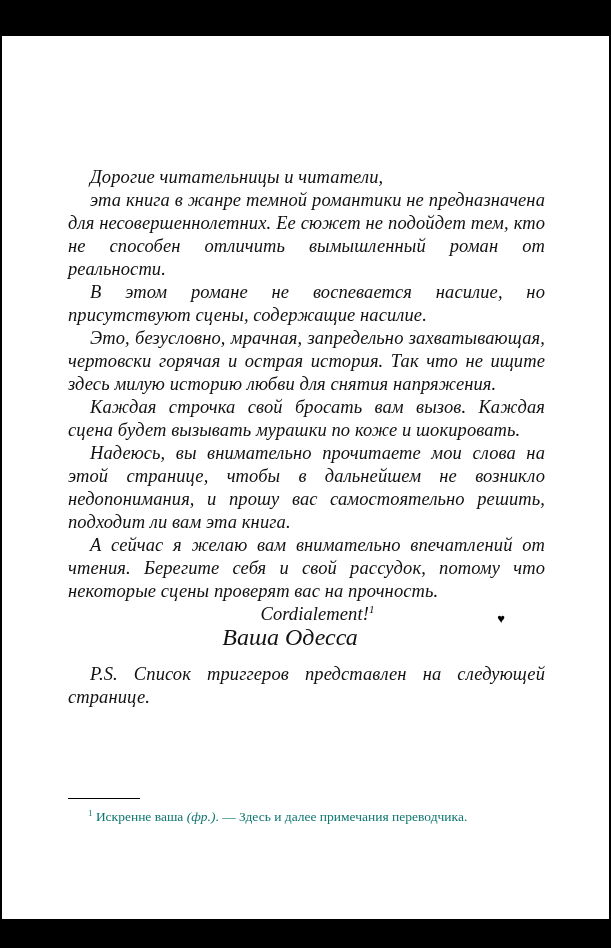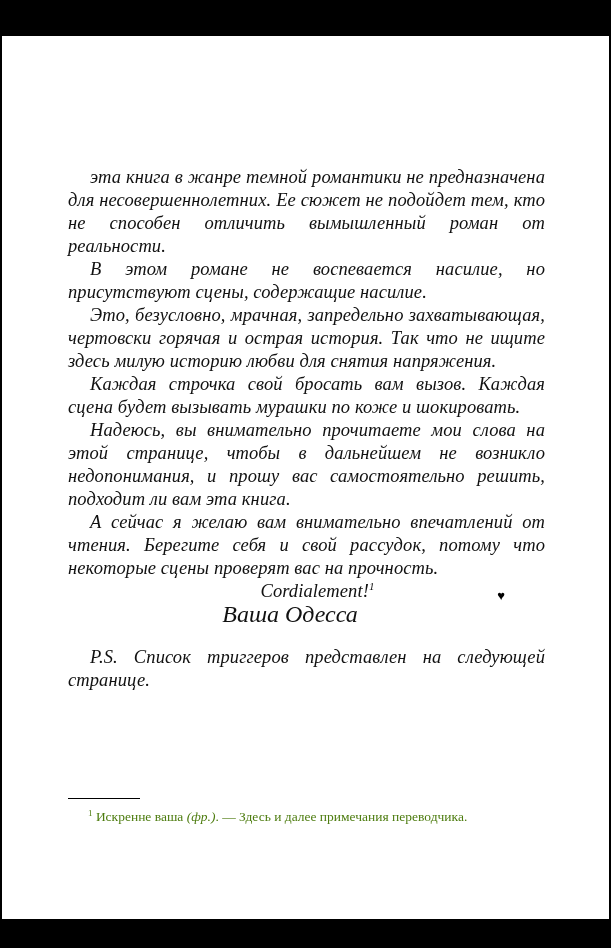--- a/index.html
+++ b/index.html
@@ -73,60 +73,61 @@
   }
   .author {
     margin: 0;
     font-style: italic;
     font-size: 24px;
     line-height: 23px;
     text-align: center;
     padding-right: 33px;
   }
   .ps {
-    margin-top: 20px;
+    margin-top: 14px;
   }
   .footnote-area {
     position: absolute;
     left: 68px;
     width: 477px;
     top: 798px;
   }
   .footnote-rule {
     width: 72px;
     height: 0;
     border-top: 1.5px solid #000000;
     margin-bottom: 9px;
   }
   .footnote {
     margin: 0;
     font-style: normal;
     font-size: 13.5px;
     line-height: 18px;
     text-indent: 20px;
     text-align: left;
-    color: #4d7c0f;
+    color: #0f766e;
   }
   .footnote sup {
     font-size: 9px;
     line-height: 0;
   }
   .fn-italic {
     font-style: italic;
   }
 </style>
 </head>
 <body>
 
 <div class="page">
   <div class="bar-top"></div>
   <div class="line-left"></div>
   <div class="line-right"></div>
 
   <div class="content">
+    <p class="para">Дорогие читательницы и читатели,</p>
     <p class="para">эта книга в жанре темной романтики не предназначена для несовершеннолетних. Ее сюжет не подойдет тем, кто не способен отличить вымышленный роман от реальности.</p>
     <p class="para">В этом романе не воспевается насилие, но присутствуют сцены, содержащие насилие.</p>
     <p class="para">Это, безусловно, мрачная, запредельно захватывающая, чертовски горячая и острая история. Так что не ищите здесь милую историю любви для снятия напряжения.</p>
     <p class="para">Каждая строчка свой бросать вам вызов. Каждая сцена будет вызывать мурашки по коже и шокировать.</p>
     <p class="para">Надеюсь, вы внимательно прочитаете мои слова на этой странице, чтобы в дальнейшем не возникло недопонимания, и прошу вас самостоятельно решить, подходит ли вам эта книга.</p>
     <p class="para">А сейчас я желаю вам внимательно впечатлений от чтения. Берегите себя и свой рассудок, потому что некоторые сцены проверят вас на прочность.</p>
 
     <p class="para signature-line">
       <span>Cordialement!</span><sup>1</sup>
       <span class="heart">♥</span>

